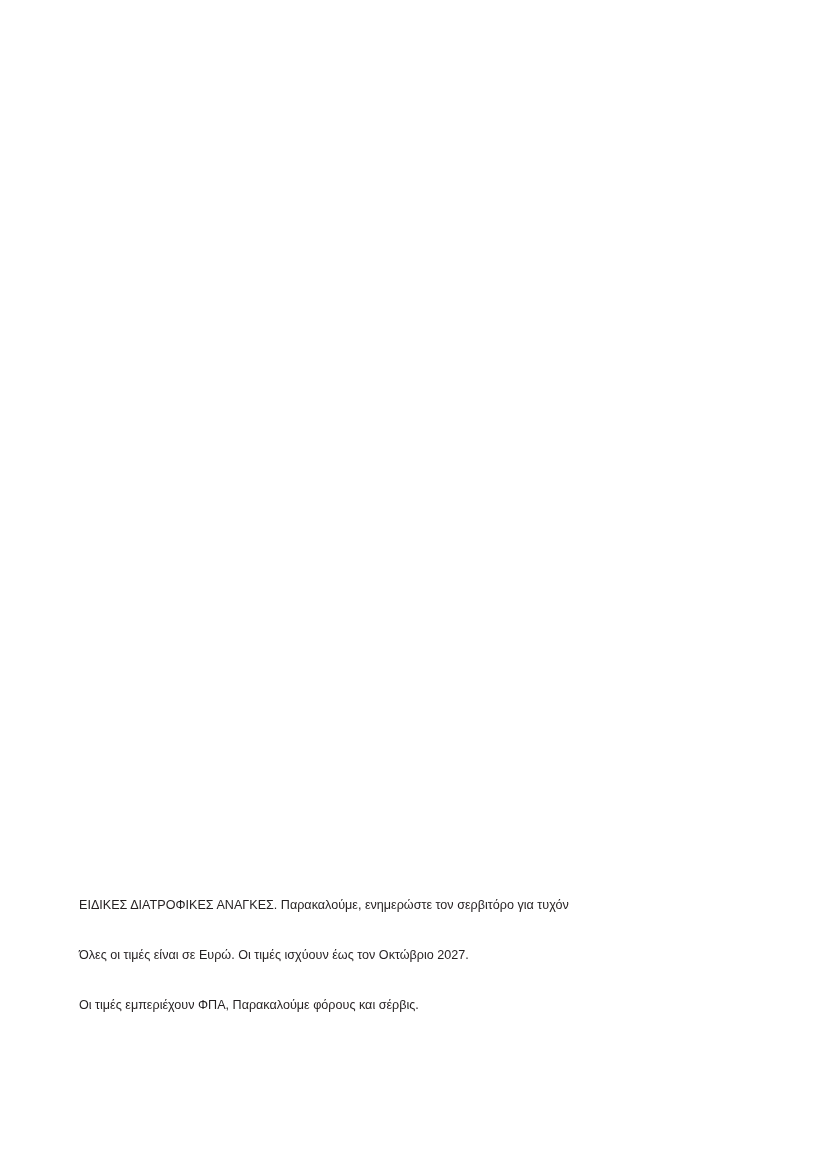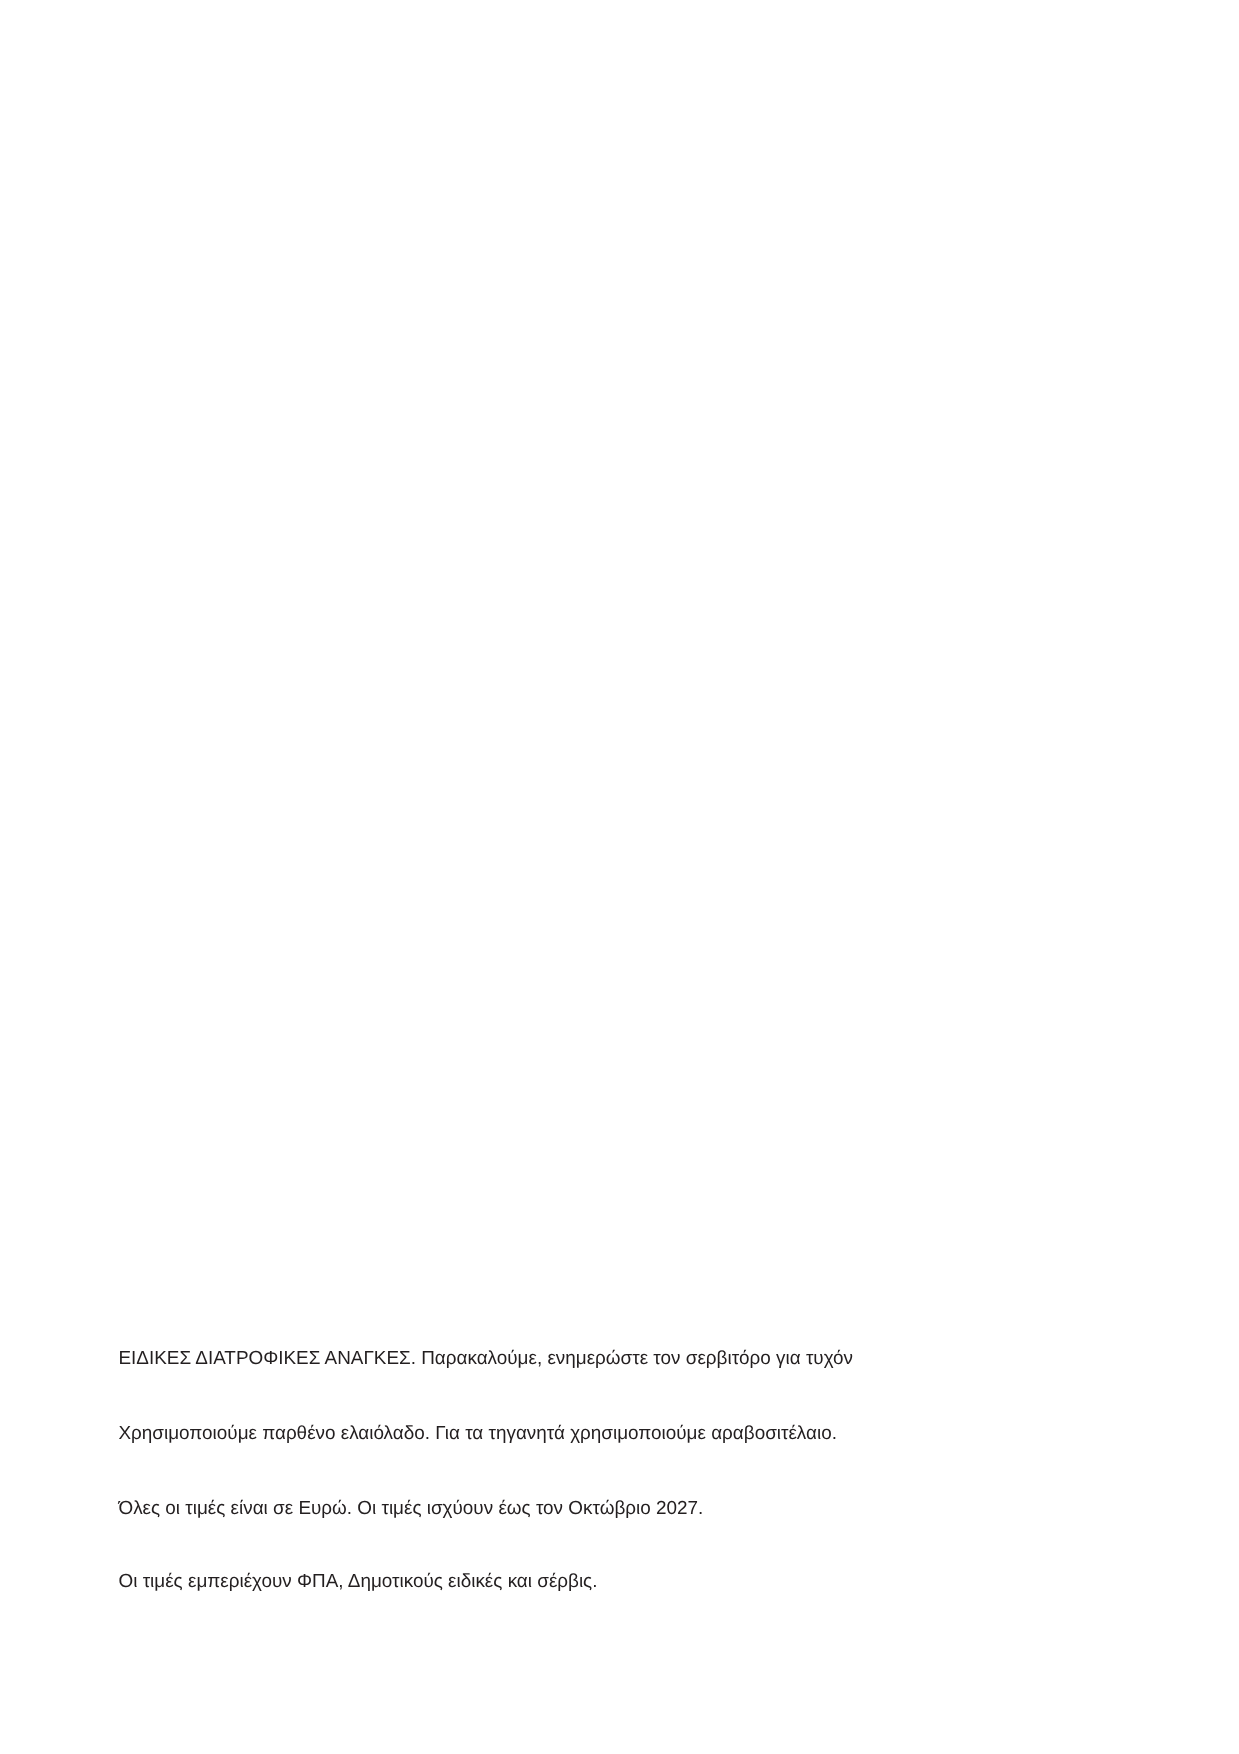--- a/index.html
+++ b/index.html
@@ -30,23 +30,22 @@
   .line { display: block; }
 </style>
 </head>
 <body>
 
 <div class="page">
   <div class="notice-block">
 
     <div class="para">
       <span class="line">ΕΙΔΙΚΕΣ ΔΙΑΤΡΟΦΙΚΕΣ ΑΝΑΓΚΕΣ. Παρακαλούμε, ενημερώστε τον σερβιτόρο για τυχόν</span>
-      <span class="line">Χρησιμοποιούμε παρθένο ελαιόλαδο. Για τα τηγανητά χρησιμοποιούμε αραβοσιτέλαιο.</span>
       <span class="line">Όλες οι τιμές είναι σε Ευρώ. Οι τιμές ισχύουν έως τον Οκτώβριο 2027.</span>
-      <span class="line">Οι τιμές εμπεριέχουν ΦΠΑ, Δημοτικούς ειδικές και σέρβις.</span>
+      <span class="line">Οι τιμές εμπεριέχουν ΦΠΑ, Παρακαλούμε φόρους και σέρβις.</span>
     </div>
 
     
 
     
 
     
 
     
 

